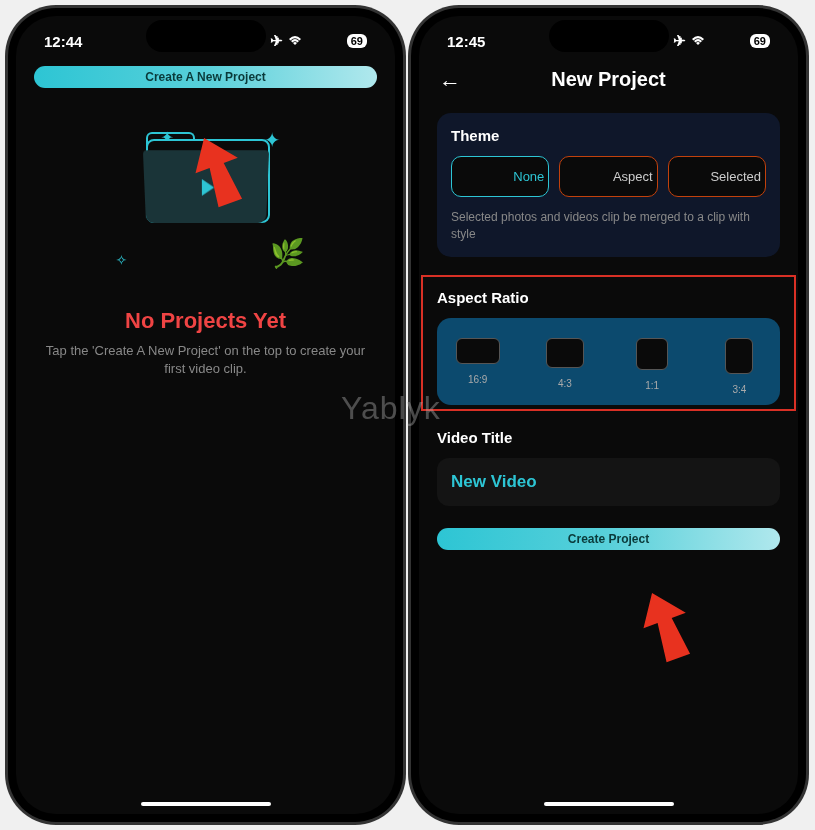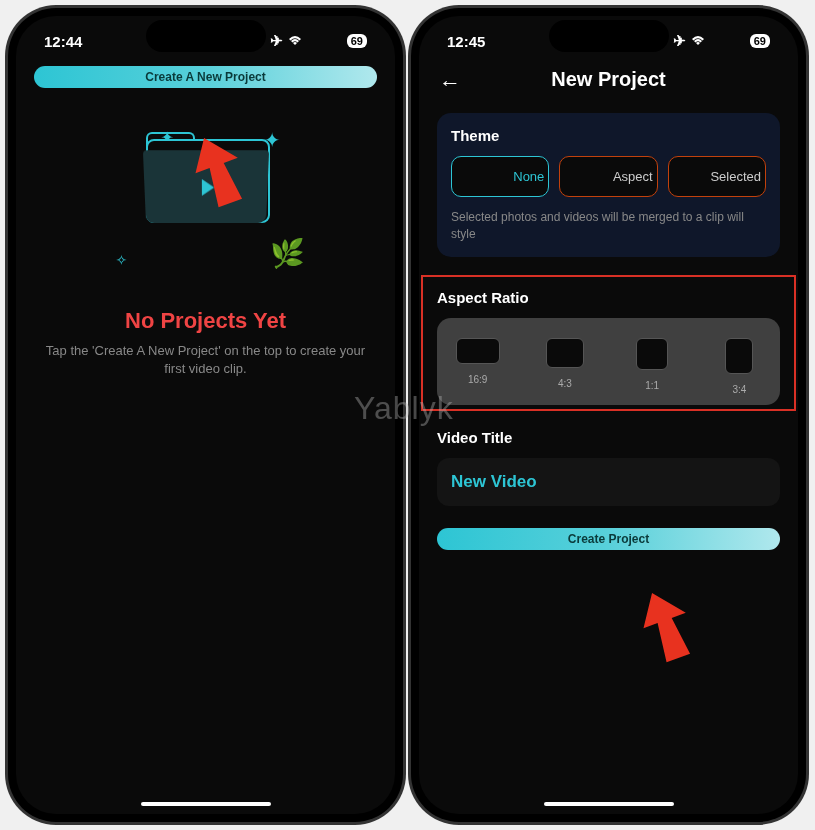--- a/index.html
+++ b/index.html
@@ -243,21 +243,21 @@
   .highlight-box {
     border: 2px solid #d93025;
     padding: 12px 14px 4px;
     margin: 0 -16px 18px;
   }
   .ratio-row {
     display: flex;
     justify-content: flex-end;
     gap: 18px;
     padding: 20px 6px 10px;
-    background: #404040;
+    background: #0c4a6e;
     border-radius: 14px;
     margin-top: 12px;
   }
   .ratio-item {
     flex: 1;
     display: flex;
     flex-direction: column;
     align-items: center;
     gap: 10px;
   }
@@ -284,21 +284,21 @@
     font-weight: 600;
     margin-bottom: 22px;
   }
   .back-arrow {
     font-size: 22px;
     color: #fff;
   }
   .watermark {
     position: absolute;
     top: 390px;
-    left: 354px;
+    left: 341px;
     color: rgba(180,180,180,0.4);
     font-size: 32px;
     z-index: 50;
     pointer-events: none;
     letter-spacing: 1px;
   }
 </style>
 </head>
 <body>
 
@@ -364,21 +364,21 @@
       <div class="header-title">New Project</div>
     </div>
     <div class="content">
       <div class="section-card">
         <div class="section-label">Theme</div>
         <div class="theme-row">
           <div class="chip selected">None</div>
           <div class="chip">Aspect</div>
           <div class="chip">Selected</div>
         </div>
-        <div class="hint">Selected photos and videos will be merged to a clip will style</div>
+        <div class="hint">Selected photos and videos clip be merged to a clip with style</div>
       </div>
 
       <div class="highlight-box">
         <div class="section-label">Aspect Ratio</div>
         <div class="ratio-row">
           <div class="ratio-item">
             <div class="ratio-shape r169"></div>
             <div class="ratio-label">16:9</div>
           </div>
           <div class="ratio-item">

